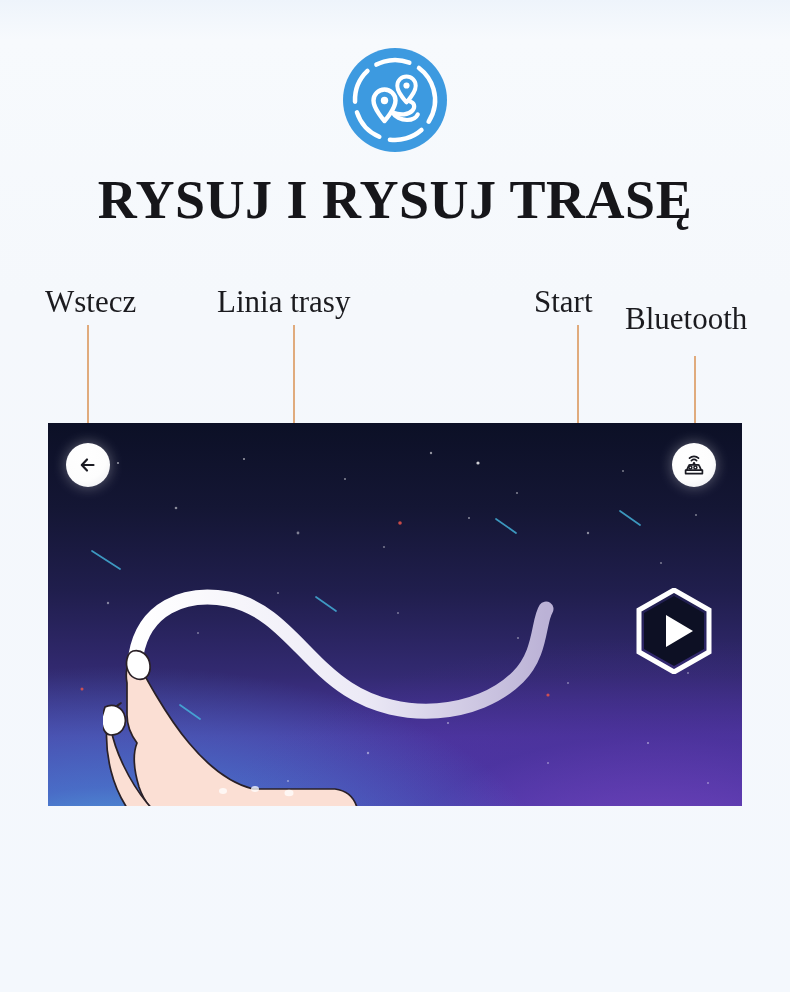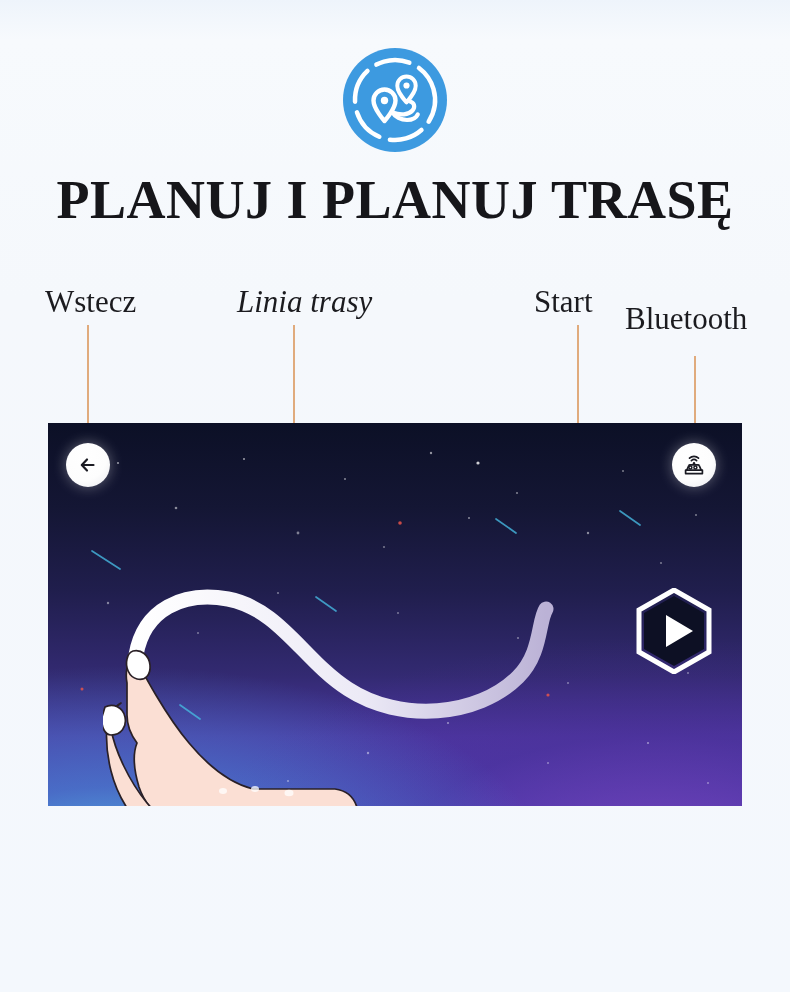--- a/index.html
+++ b/index.html
@@ -55,21 +55,21 @@
   
   .label {
     position: absolute;
     font-family: "Liberation Serif", serif;
     font-size: 31px;
     color: #1b1b1f;
     white-space: nowrap;
     line-height: 1;
   }
   .label-wstecz  { left: 33px;  top: 286px; margin-left: 12px; }
-  .label-linia   { left: 237px; top: 286px; font-style: italic; }
+  .label-linia   { left: 217px; top: 286px; }
   .label-start   { left: 534px; top: 286px; }
   .label-bt      { left: 625px; top: 303px; }
 
   
   .leader {
     position: absolute;
     background: #e0ab7d;
   }
   .leader-v { width: 2px; }
   .leader-h { height: 2px; }
@@ -145,21 +145,21 @@
 
         <path d="M41.5 41.5c6.1 0 11 4.9 11 11 0 8.3-11 20.5-11 20.5S30.5 60.8 30.5 52.5c0-6.1 4.9-11 11-11z" fill="none" stroke="#ffffff" stroke-width="4.4" stroke-linejoin="round"></path>
         <circle cx="41.5" cy="52.5" r="3.7" fill="#ffffff"></circle>
 
         <path d="M49.5 64.5c8 3 16 2.5 20-2 3.2-3.6 1.5-8.2-2.5-9" fill="none" stroke="#ffffff" stroke-width="4.2" stroke-linecap="round"></path>
         <path d="M49.5 64.5c2.5 4.5 8.5 7.5 14.5 7.5 5.5 0 9.3-2.3 10.8-5.6" fill="none" stroke="#ffffff" stroke-width="4.2" stroke-linecap="round"></path>
       </svg>
     </div>
   </div>
 
-  <div class="title">PLANUJ I PLANUJ TRASĘ</div>
+  <div class="title">RYSUJ I RYSUJ TRASĘ</div>
 
   <div class="label label-wstecz">Wstecz</div>
   <div class="label label-linia">Linia trasy</div>
   <div class="label label-start">Start</div>
   <div class="label label-bt">Bluetooth</div>
 
   <div class="leader leader-v leader-wstecz"></div>
   <div class="leader leader-v leader-linia"></div>
   <div class="leader leader-v leader-start-v"></div>
   <div class="leader leader-h leader-start-h"></div>

